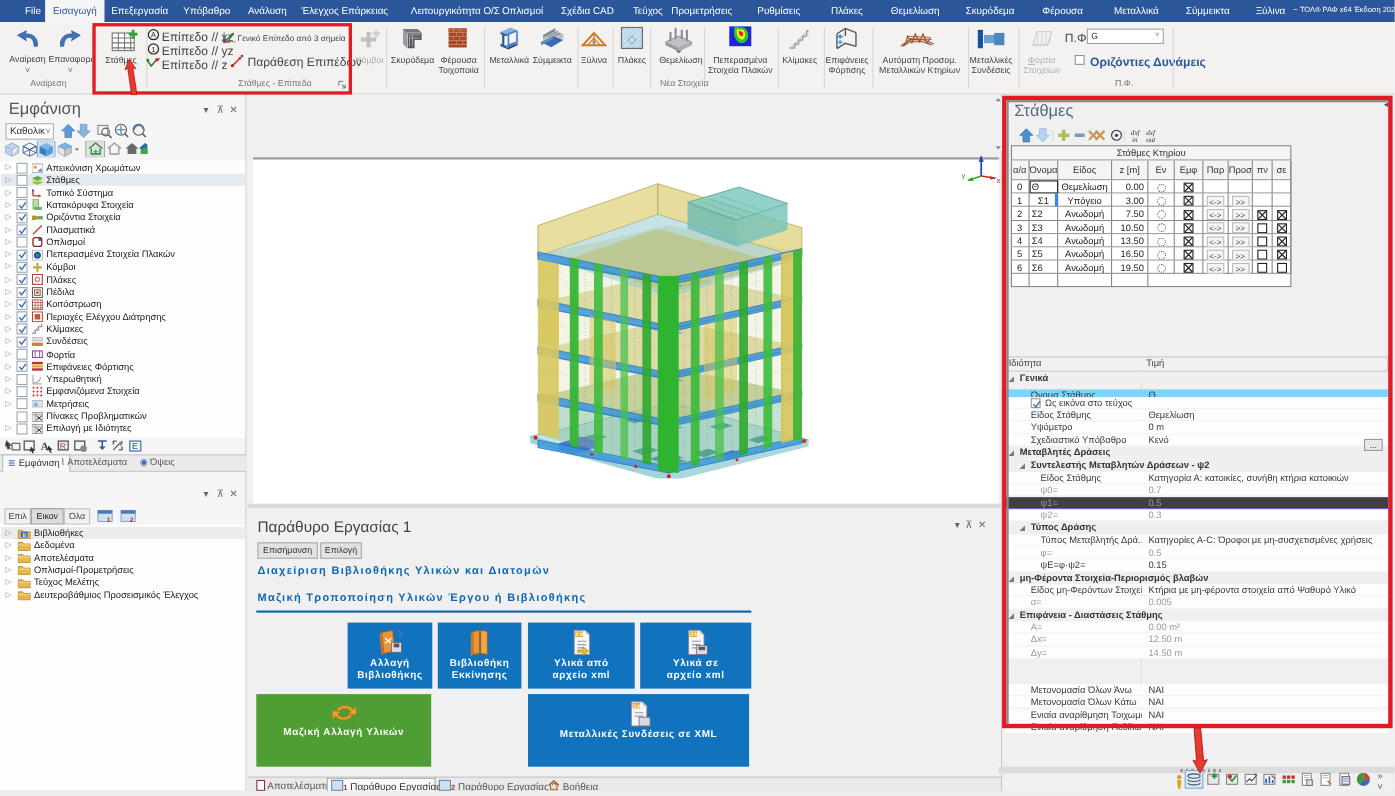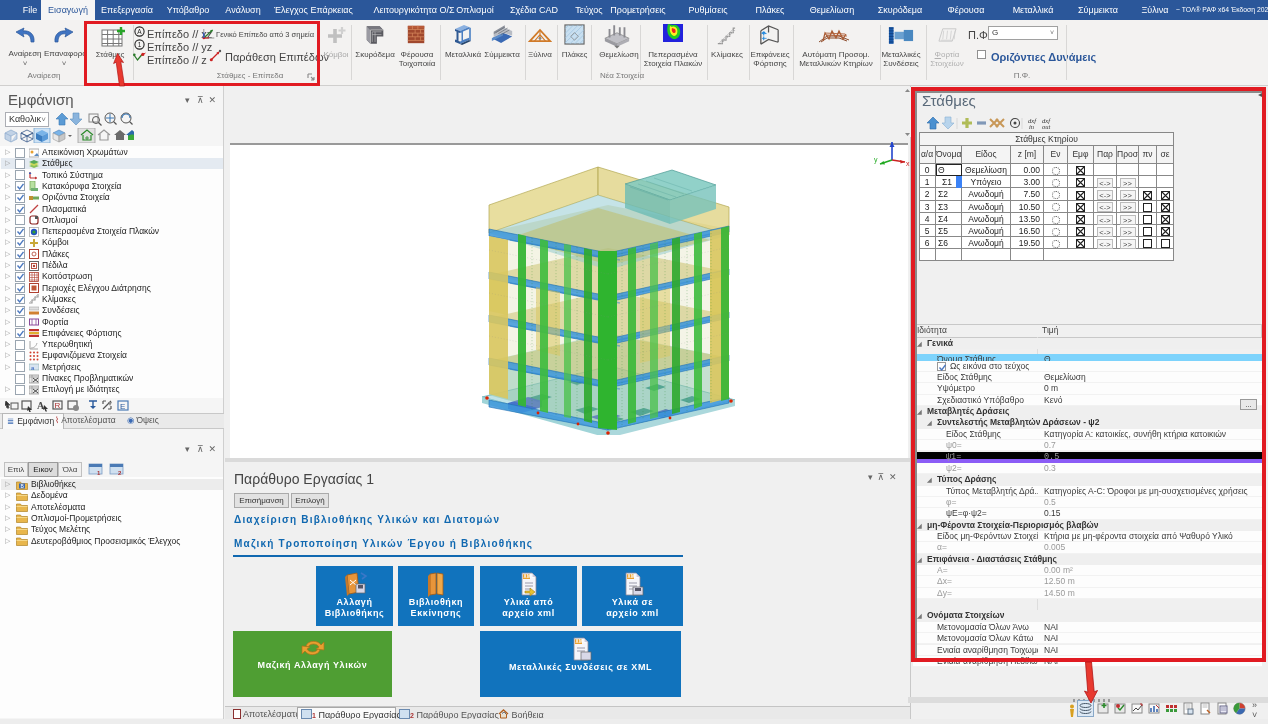--- a/index.html
+++ b/index.html
@@ -893,21 +893,21 @@
   <div class="abs" style="left:1044px;top:164.0px;width:24px;height:12.2px;border-right:1px solid #888;font-size:8.5px;color:#222;text-align:center;line-height:12px;"><span style="display:inline-block;width:8px;height:8px;border:1.2px dotted #555;border-radius:50%;background:#fff;vertical-align:middle;"></span></div>
   <div class="abs" style="left:1068px;top:164.0px;width:26px;height:12.2px;border-right:1px solid #888;font-size:8.5px;color:#222;text-align:center;line-height:12px;"><span style="display:inline-block;width:9px;height:9px;border:1.2px solid #222;background:#fff;position:relative;vertical-align:middle;"><svg width="9" height="9" viewBox="0 0 9 9" style="position:absolute;left:-1px;top:-1px;">
           <path d="M1 1 L8 8 M8 1 L1 8" stroke="#222" stroke-width="1.1"></path>
         </svg></span></div>
   <div class="abs" style="left:1094px;top:164.0px;width:23px;height:12.2px;border-right:1px solid #888;font-size:8.5px;color:#222;text-align:center;line-height:12px;"></div>
   <div class="abs" style="left:1117px;top:164.0px;width:22px;height:12.2px;border-right:1px solid #888;font-size:8.5px;color:#222;text-align:center;line-height:12px;"></div>
   <div class="abs" style="left:1139px;top:164.0px;width:18px;height:12.2px;border-right:1px solid #888;font-size:8.5px;color:#222;text-align:center;line-height:12px;"></div>
   <div class="abs" style="left:1157px;top:164.0px;width:17px;height:12.2px;border-right:1px solid #888;font-size:8.5px;color:#222;text-align:center;line-height:12px;"></div>
   <div class="abs" style="left:919px;top:176.2px;width:255px;height:12.2px;background:#fff;border:1px solid #888;border-top:none;"></div>
   <div class="abs" style="left:919px;top:176.2px;width:17px;height:12.2px;border-right:1px solid #888;font-size:8.5px;color:#222;text-align:center;line-height:12px;">1</div>
-  <div class="abs" style="left:936px;top:176.2px;width:26px;height:12.2px;border-right:6px solid #3b82f6;font-size:8.5px;color:#222;text-align:center;padding-left:2px;line-height:12px;">Σ1</div>
+  <div class="abs" style="left:936px;top:176.2px;width:26px;height:12.2px;border-right:3px solid #3b82f6;font-size:8.5px;color:#222;text-align:center;padding-left:2px;line-height:12px;">Σ1</div>
   <div class="abs" style="left:962px;top:176.2px;width:49px;height:12.2px;border-right:1px solid #888;font-size:8.5px;color:#222;text-align:center;line-height:12px;">Υπόγειο</div>
   <div class="abs" style="left:1011px;top:176.2px;width:33px;height:12.2px;border-right:1px solid #888;font-size:8.5px;color:#222;text-align:right;padding-right:3px;line-height:12px;">3.00</div>
   <div class="abs" style="left:1044px;top:176.2px;width:24px;height:12.2px;border-right:1px solid #888;font-size:8.5px;color:#222;text-align:center;line-height:12px;"><span style="display:inline-block;width:8px;height:8px;border:1.2px dotted #555;border-radius:50%;background:#fff;vertical-align:middle;"></span></div>
   <div class="abs" style="left:1068px;top:176.2px;width:26px;height:12.2px;border-right:1px solid #888;font-size:8.5px;color:#222;text-align:center;line-height:12px;"><span style="display:inline-block;width:9px;height:9px;border:1.2px solid #222;background:#fff;position:relative;vertical-align:middle;"><svg width="9" height="9" viewBox="0 0 9 9" style="position:absolute;left:-1px;top:-1px;">
           <path d="M1 1 L8 8 M8 1 L1 8" stroke="#222" stroke-width="1.1"></path>
         </svg></span></div>
   <div class="abs" style="left:1094px;top:176.2px;width:23px;height:12.2px;border-right:1px solid #888;font-size:8.5px;color:#222;text-align:center;line-height:12px;"><span style="display:inline-block;min-width:16px;padding:0 1px;height:10px;background:#f5f5f5;border:1px solid #bbb;font-size:7.5px;line-height:9px;color:#444;vertical-align:middle;">&lt;-&gt;</span></div>
   <div class="abs" style="left:1117px;top:176.2px;width:22px;height:12.2px;border-right:1px solid #888;font-size:8.5px;color:#222;text-align:center;line-height:12px;"><span style="display:inline-block;min-width:16px;padding:0 1px;height:10px;background:#f5f5f5;border:1px solid #bbb;font-size:7.5px;line-height:9px;color:#444;vertical-align:middle;">&gt;&gt;</span></div>
   <div class="abs" style="left:1139px;top:176.2px;width:18px;height:12.2px;border-right:1px solid #888;font-size:8.5px;color:#222;text-align:center;line-height:12px;"></div>
   <div class="abs" style="left:1157px;top:176.2px;width:17px;height:12.2px;border-right:1px solid #888;font-size:8.5px;color:#222;text-align:center;line-height:12px;"></div>
@@ -1030,21 +1030,21 @@
       <span style="position:absolute;left:24px;">Συντελεστής Μεταβλητών Δράσεων - ψ2</span>
     </div>
   <div class="prow" style="top:428.8px;height:11.35px;background:#fdfdfd;border-bottom:1px solid #f2f2f2;">
       <span style="position:absolute;left:33px;right:224px;" class=" lbl">Είδος Στάθμης</span>
       <span class="val ">Κατηγορία Α: κατοικίες, συνήθη κτήρια κατοικιών</span>
     </div>
   <div class="prow" style="top:440.1px;height:11.35px;background:#fdfdfd;border-bottom:1px solid #f2f2f2;">
       <span style="position:absolute;left:33px;right:224px;" class="gray lbl">ψ0=</span>
       <span class="val gray">0.7</span>
     </div>
-  <div class="prow" style="top:451.5px;height:11.35px;background:#000000;border-bottom:4px solid #8b5cf6;font-family:Liberation Mono, monospace;">
+  <div class="prow" style="top:451.5px;height:11.35px;background:#404040;border-bottom:1px solid #8b5cf6;">
       <span style="position:absolute;left:33px;right:224px;" class="gray lbl">ψ1=</span>
       <span class="val gray">0.5</span>
     </div>
   <div class="prow" style="top:462.9px;height:11.35px;background:#fdfdfd;border-bottom:1px solid #f2f2f2;">
       <span style="position:absolute;left:33px;right:224px;" class="gray lbl">ψ2=</span>
       <span class="val gray">0.3</span>
     </div>
   <div class="prow psec" style="top:474.2px;height:11.35px;">
       <span style="position:absolute;left:14px;top:2px;font-size:6px;color:#777;">◢</span>
       <span style="position:absolute;left:24px;">Τύπος Δράσης</span>
@@ -1081,24 +1081,20 @@
       <span style="position:absolute;left:24px;right:224px;" class="gray lbl">Α=</span>
       <span class="val gray">0.00 m²</span>
     </div>
   <div class="prow" style="top:576.4px;height:11.35px;background:#fdfdfd;border-bottom:1px solid #f2f2f2;">
       <span style="position:absolute;left:24px;right:224px;" class="gray lbl">Δx=</span>
       <span class="val gray">12.50 m</span>
     </div>
   <div class="prow" style="top:587.7px;height:11.35px;background:#fdfdfd;border-bottom:1px solid #f2f2f2;">
       <span style="position:absolute;left:24px;right:224px;" class="gray lbl">Δy=</span>
       <span class="val gray">14.50 m</span>
-    </div>
-  <div class="prow psec" style="top:610.4px;height:11.35px;">
-      <span style="position:absolute;left:4px;top:2px;font-size:6px;color:#777;">◢</span>
-      <span style="position:absolute;left:14px;">Ονόματα Στοιχείων</span>
     </div>
   <div class="prow" style="top:621.8px;height:11.35px;background:#fdfdfd;border-bottom:1px solid #f2f2f2;">
       <span style="position:absolute;left:24px;right:224px;" class=" lbl">Μετονομασία Όλων Άνω</span>
       <span class="val ">ΝΑΙ</span>
     </div>
   <div class="prow" style="top:633.1px;height:11.35px;background:#fdfdfd;border-bottom:1px solid #f2f2f2;">
       <span style="position:absolute;left:24px;right:224px;" class=" lbl">Μετονομασία Όλων Κάτω</span>
       <span class="val ">ΝΑΙ</span>
     </div>
   <div class="prow" style="top:644.5px;height:11.35px;background:#fdfdfd;border-bottom:1px solid #f2f2f2;">

